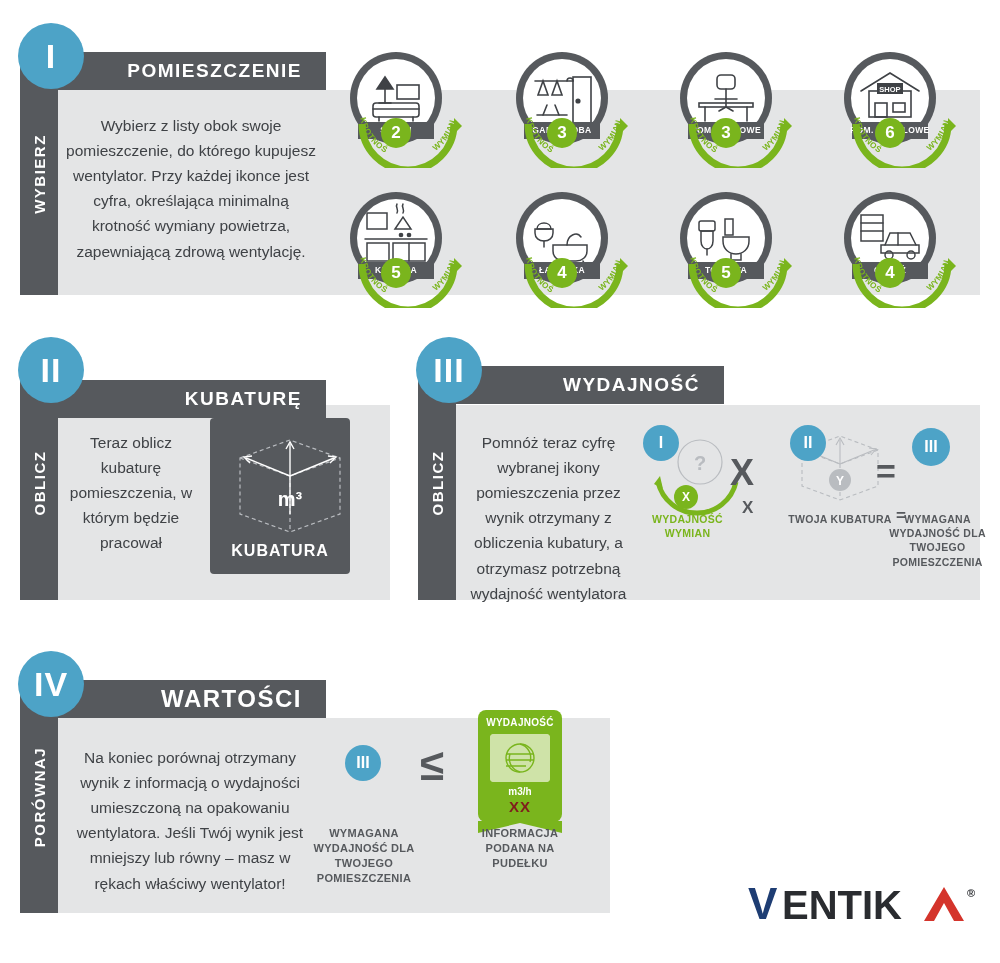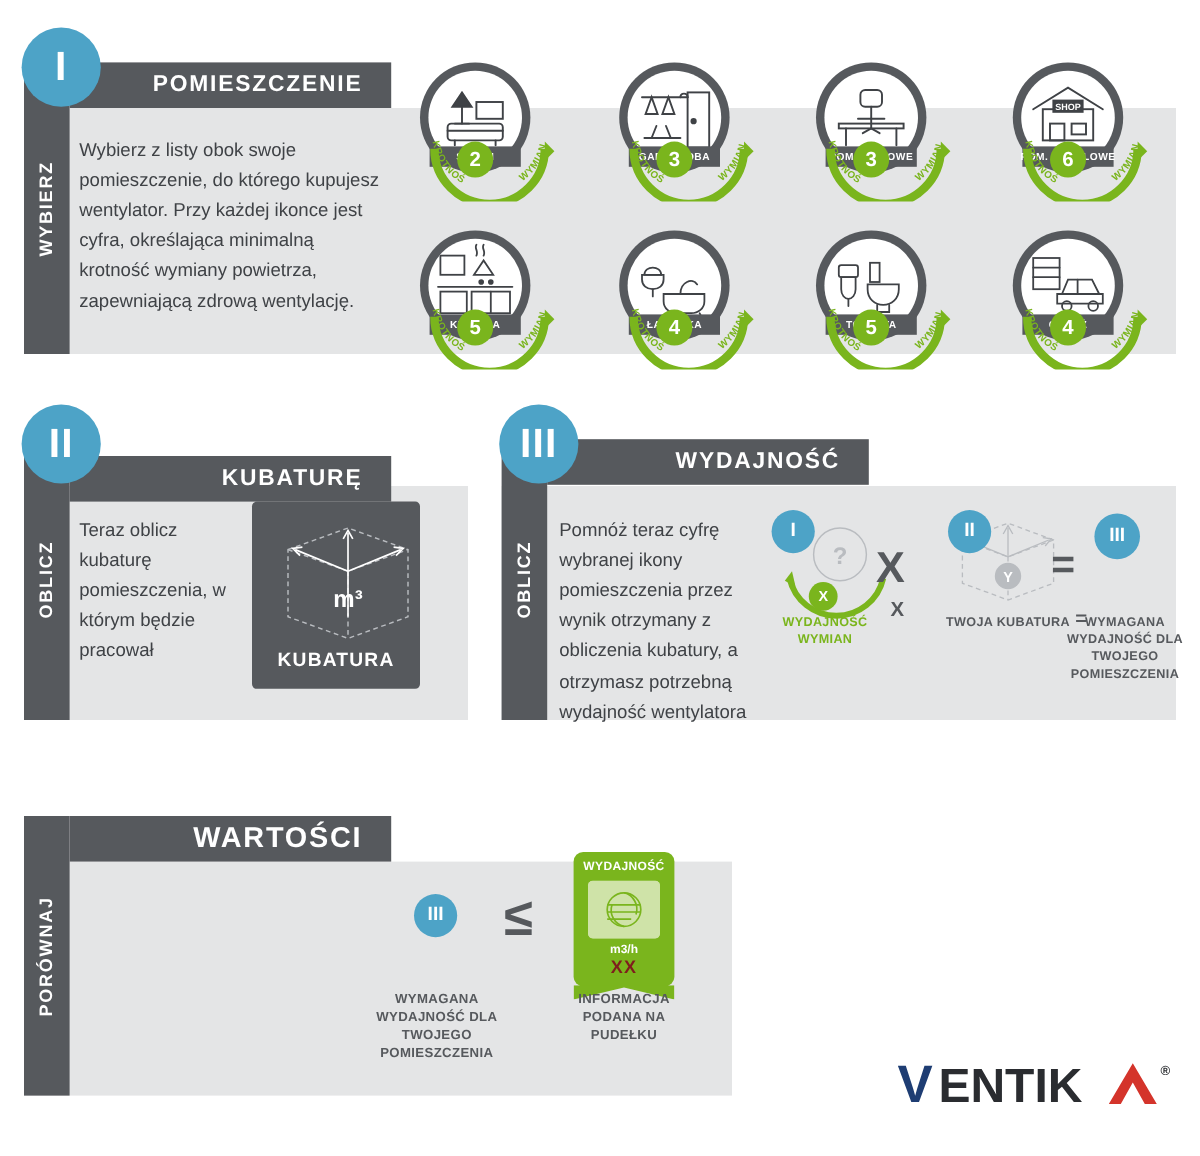--- a/index.html
+++ b/index.html
@@ -54,20 +54,21 @@
     position:absolute;
     background:#e4e5e6;
     z-index:1;
   }
   .body-text{
     position:absolute;
     font-size:15.5px;
     line-height:1.62;
     color:#3f4246;
     z-index:5;
+    text-align:center;
   }
 
   
   .room{
     position:absolute;
     width:92px;height:92px;
     z-index:5;
   }
   .room .ring{
     position:absolute;inset:0;
@@ -538,20 +539,24 @@
     <span>WYMAGANA WYDAJNOŚĆ DLA TWOJEGO POMIESZCZENIA</span>
   </div>
 
   <div class="panel" style="left:20px;top:718px;width:590px;height:195px;"></div>
   <div class="side-tab" style="left:20px;top:680px;width:38px;height:233px;">
     <span>PORÓWNAJ</span>
   </div>
   <div class="hdr-bar" style="left:58px;top:680px;width:268px;height:38px;font-size:24px;">
     <span>WARTOŚCI</span>
   </div>
+  <div class="badge" style="left:18px;top:651px;">
+    <span>IV</span>
+  </div>
+  <div class="body-text" style="left:66px;top:745px;width:248px;">Na koniec porównaj otrzymany wynik z informacją o wydajności umieszczoną na opakowaniu wentylatora. Jeśli Twój wynik jest mniejszy lub równy – masz w rękach właściwy wentylator!</div>
 
   <div class="circ-sm" style="left:345px;top:745px;width:36px;height:36px;">
     <span>III</span>
   </div>
   <div class="cap" style="left:308px;top:826px;width:112px;font-size:11px;">
     <span>WYMAGANA WYDAJNOŚĆ DLA TWOJEGO POMIESZCZENIA</span>
   </div>
 
   <div class="op" style="left:420px;top:740px;font-size:44px;color:#56595d;">
     <span>≤</span>

